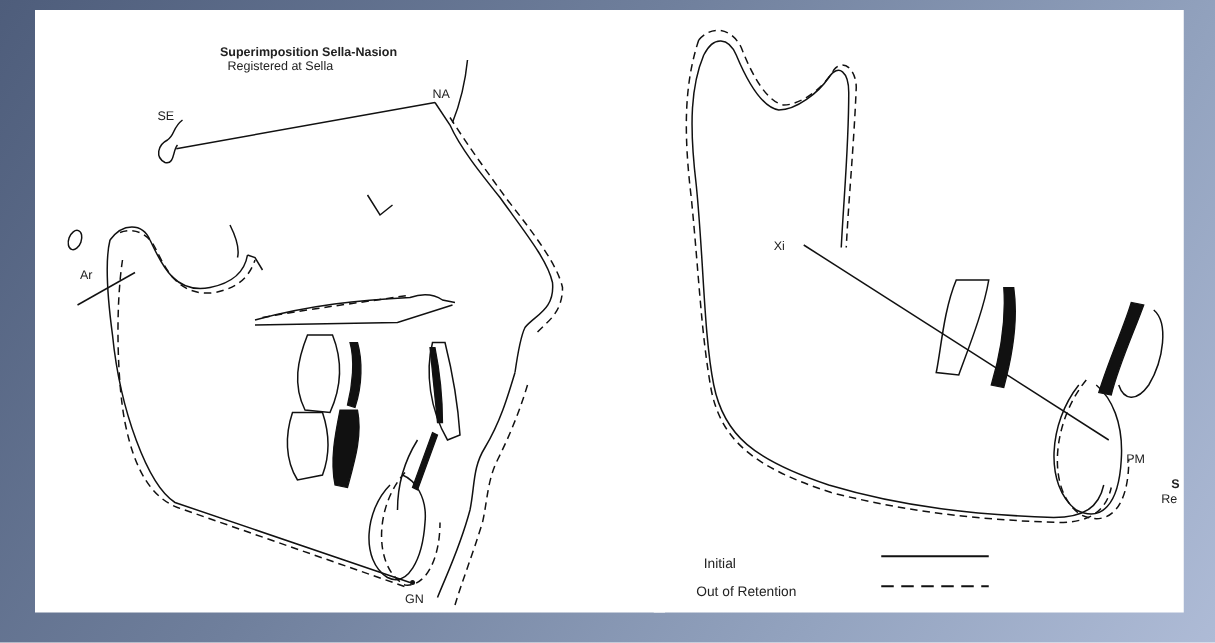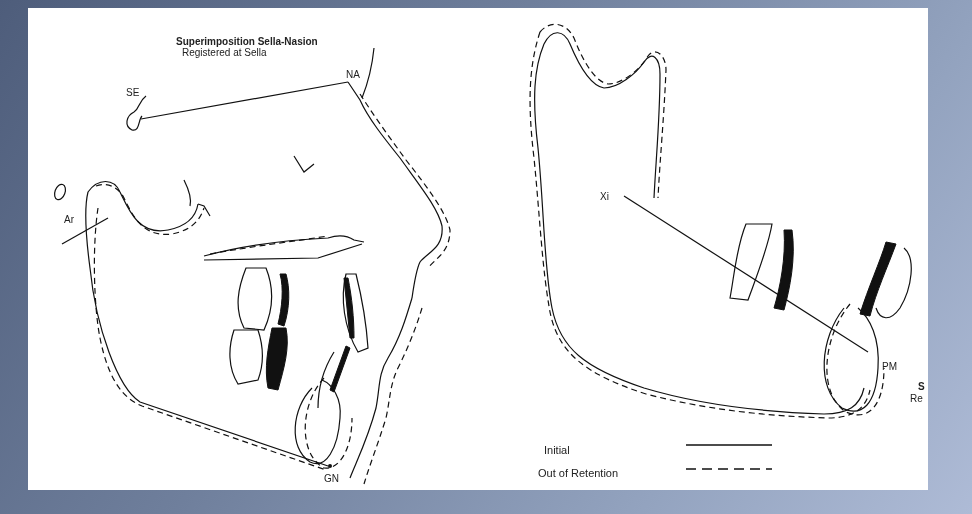--- a/index.html
+++ b/index.html
@@ -5,21 +5,21 @@
   html, body { margin: 0; padding: 0; }
   body {
     width: 972px; height: 514px; overflow: hidden; position: relative;
     background: linear-gradient(125deg, #4e5d7b 0%, #6f7f9c 40%, #93a3bf 75%, #aebbd6 100%);
     font-family: "Liberation Sans", sans-serif;
   }
   .panel {
     position: absolute; background: #ffffff; overflow: hidden;
   }
   #left-panel { left: 28px; top: 8px; width: 504px; height: 482px; }
-  #right-panel { left: 504px; top: 8px; width: 424px; height: 482px; }
+  #right-panel { left: 523px; top: 8px; width: 424px; height: 482px; }
   svg { position: absolute; left: 0; top: 0; }
   .lbl { font-family: "Liberation Sans", sans-serif; font-size: 10px; fill: #222; }
   .title { font-family: "Liberation Sans", sans-serif; font-size: 10px; font-weight: bold; fill: #222; }
   .subtitle { font-family: "Liberation Sans", sans-serif; font-size: 10px; fill: #222; }
   .legend-text { font-family: "Liberation Sans", sans-serif; font-size: 11px; fill: #222; }
   .solid { fill: none; stroke: #111; stroke-width: 1.2; }
   .dash { fill: none; stroke: #111; stroke-width: 1.2; stroke-dasharray: 6 4; }
   .fillblk { fill: #111; stroke: #111; stroke-width: 1; }
 </style>
 </head>

